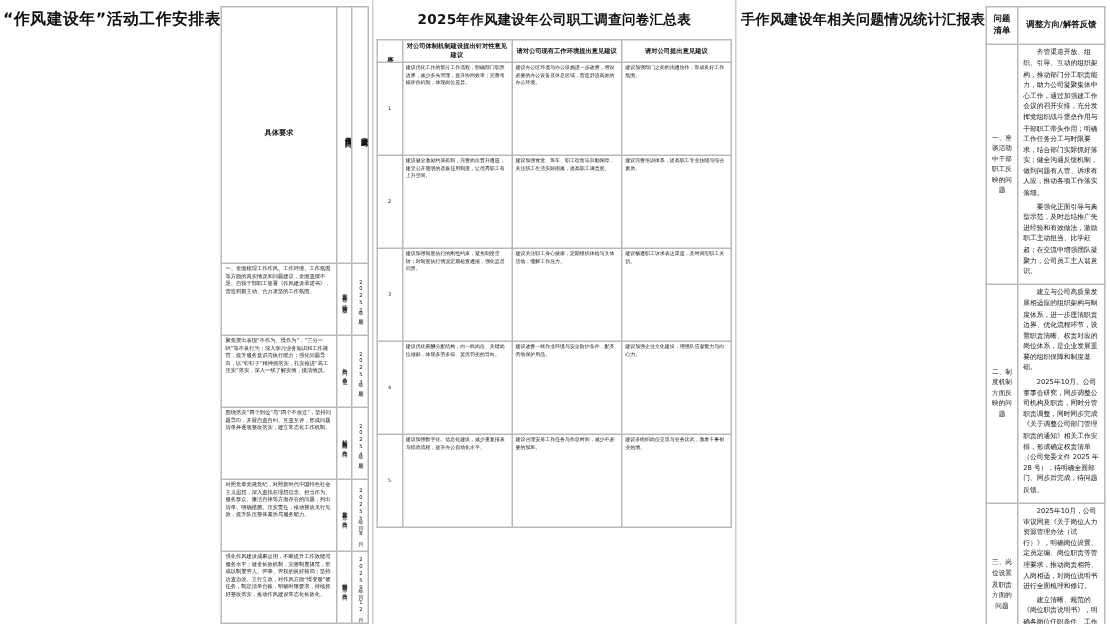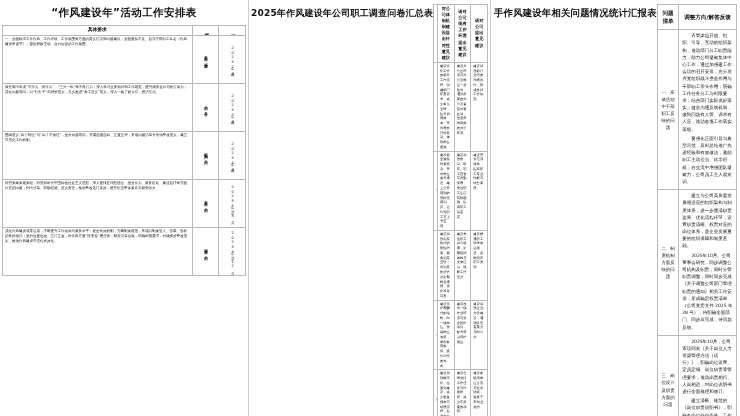--- a/index.html
+++ b/index.html
@@ -50,21 +50,21 @@
   .ctr { text-align: center; }
   .mid { vertical-align: middle; }
 
   
   .panel-1 {
     width: 248px;
     flex: 0 0 248px;
     padding: 4px 2px 0 2px;
     box-sizing: border-box;
     display: flex;
-    flex-direction: column;
+    flex-direction: row;
   }
   .p1-title {
     font-size: 10.5px;
     font-weight: bold;
     text-align: center;
     letter-spacing: 0.4px;
     margin: 2px 0 5px 0;
     white-space: nowrap;
   }
   .panel-1 table { border: 1px solid #8f8f8f; }
@@ -78,21 +78,21 @@
   .p1-body td { height: 45px; }
 
   
   .panel-2 {
     width: 242px;
     flex: 0 0 242px;
     padding: 4px 2px 0 2px;
     box-sizing: border-box;
     border-left: 1px solid #cfcfcf;
     display: flex;
-    flex-direction: row;
+    flex-direction: column;
   }
   .p2-title {
     font-size: 9px;
     font-weight: bold;
     text-align: center;
     letter-spacing: 0.2px;
     margin: 3px 0 6px 0;
     white-space: nowrap;
   }
   .panel-2 table { border: 1px solid #8f8f8f; }

